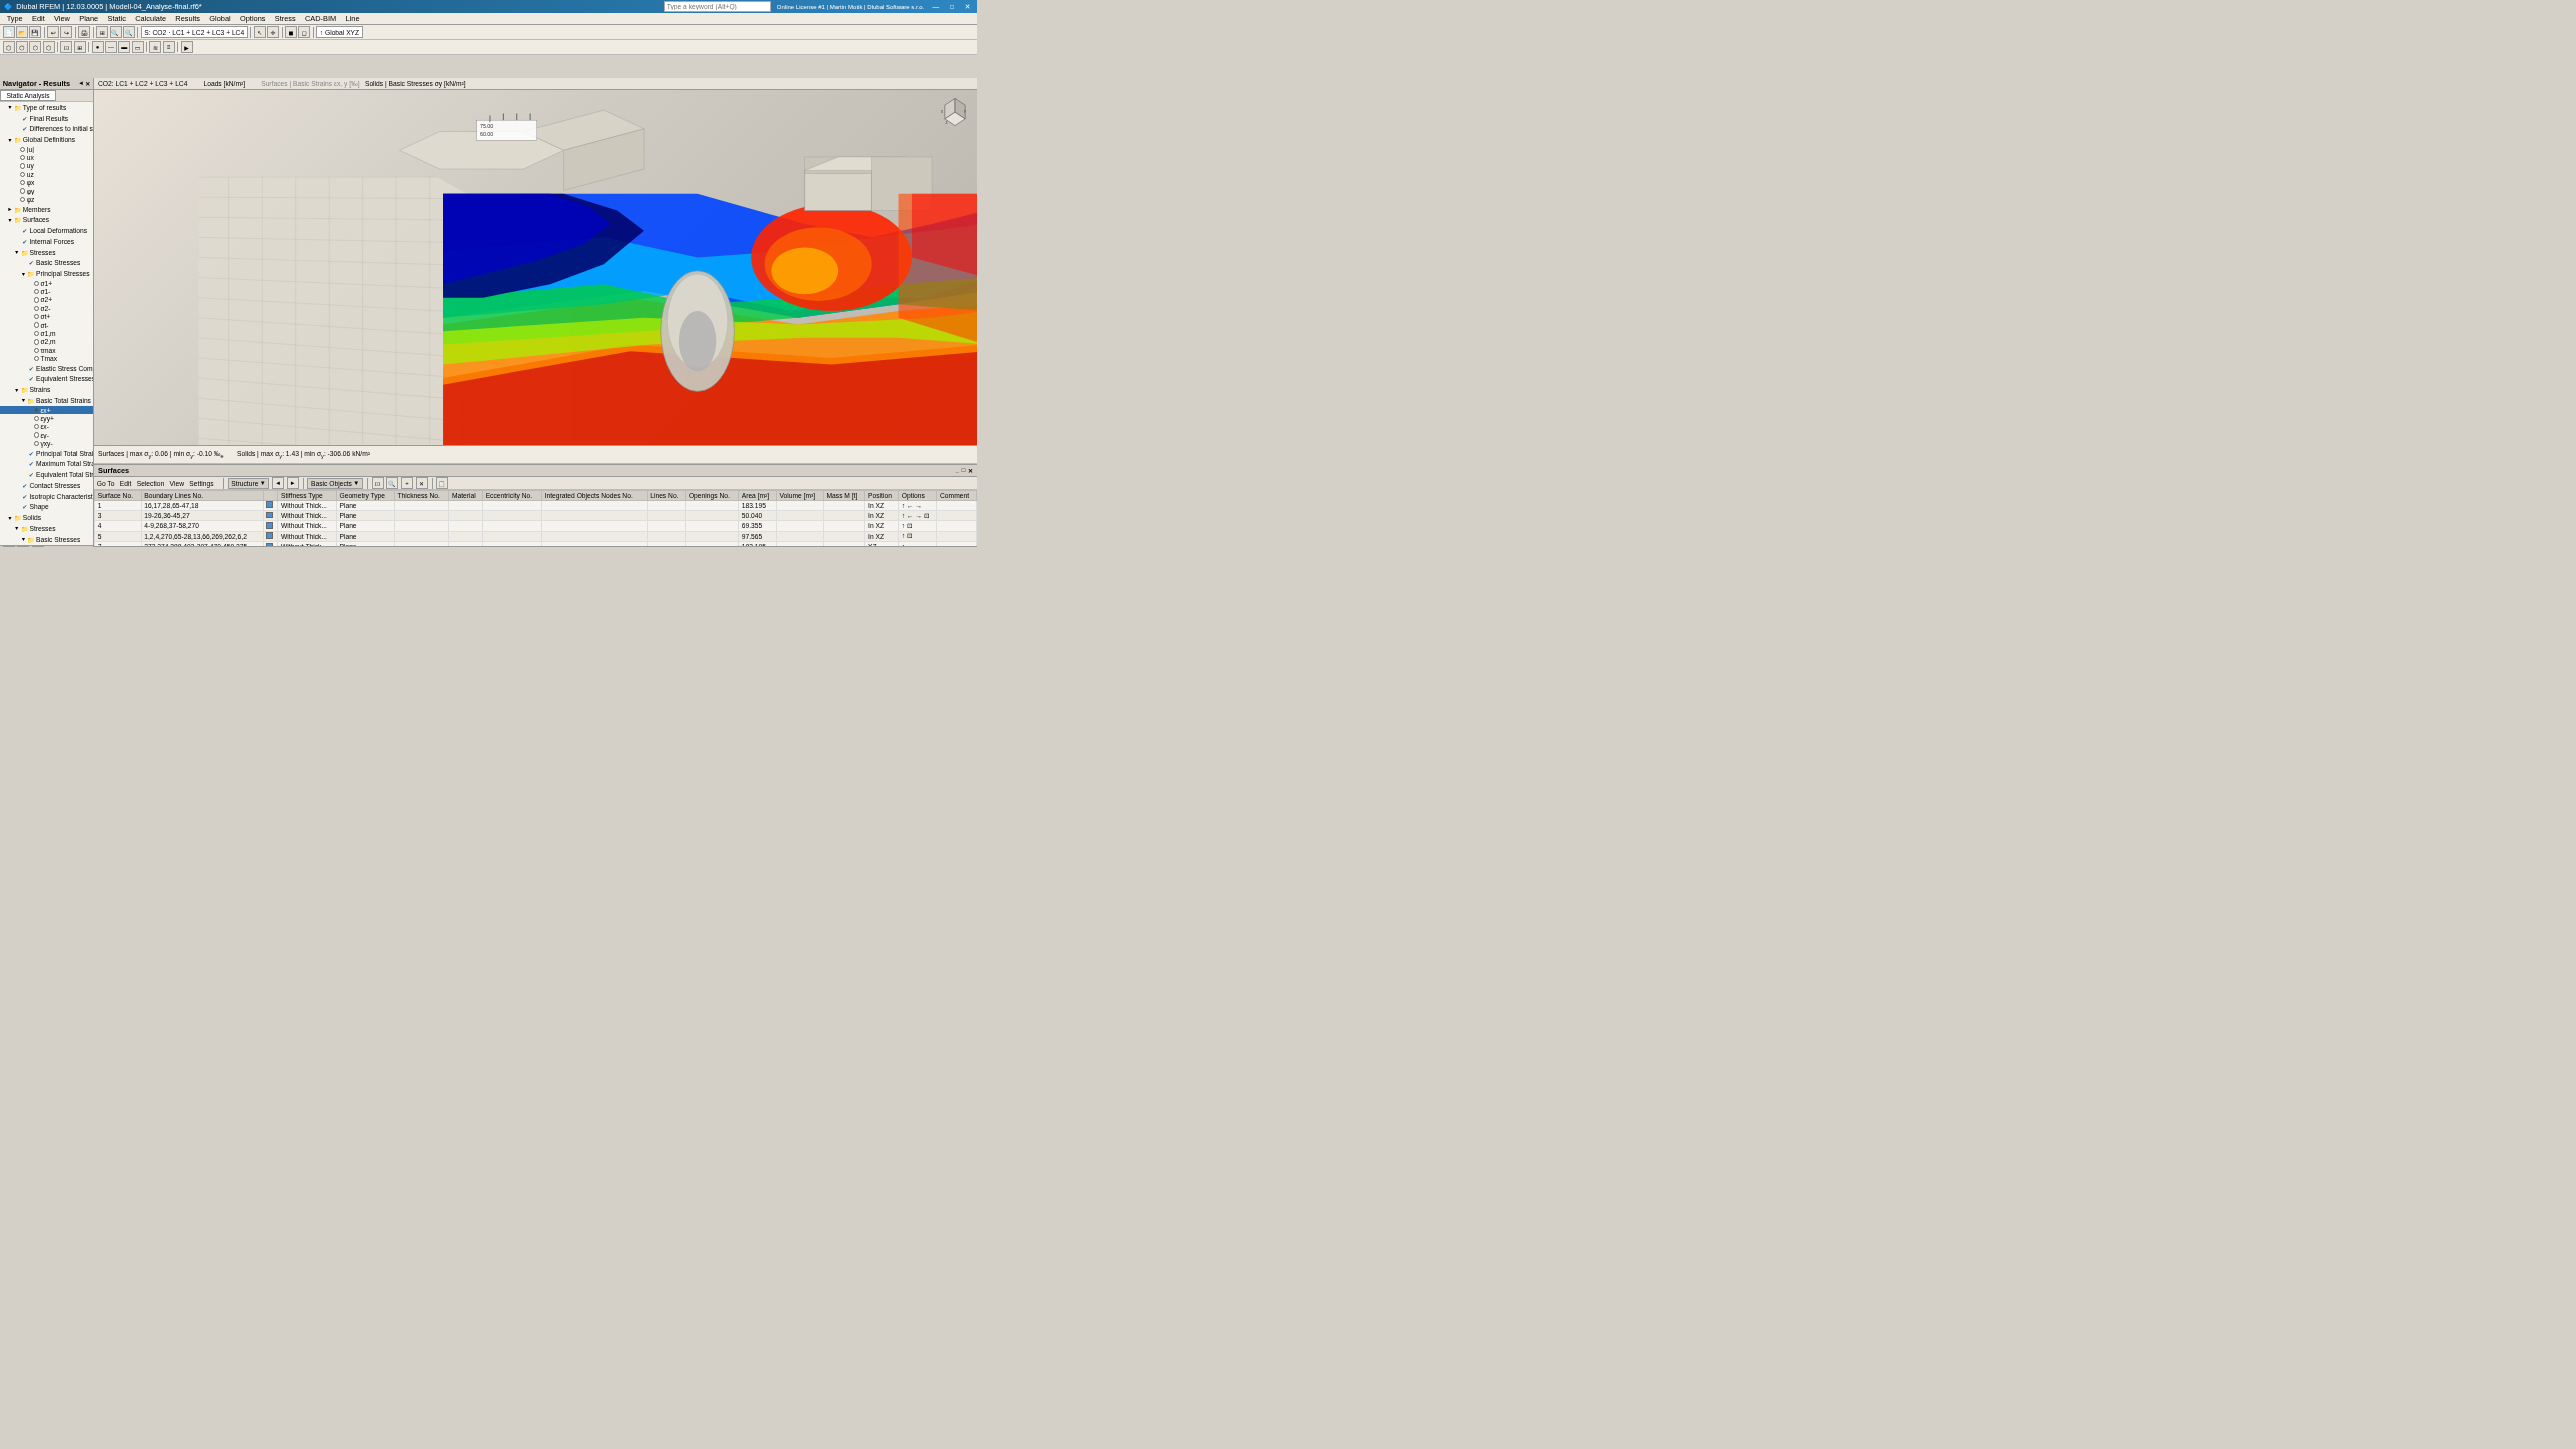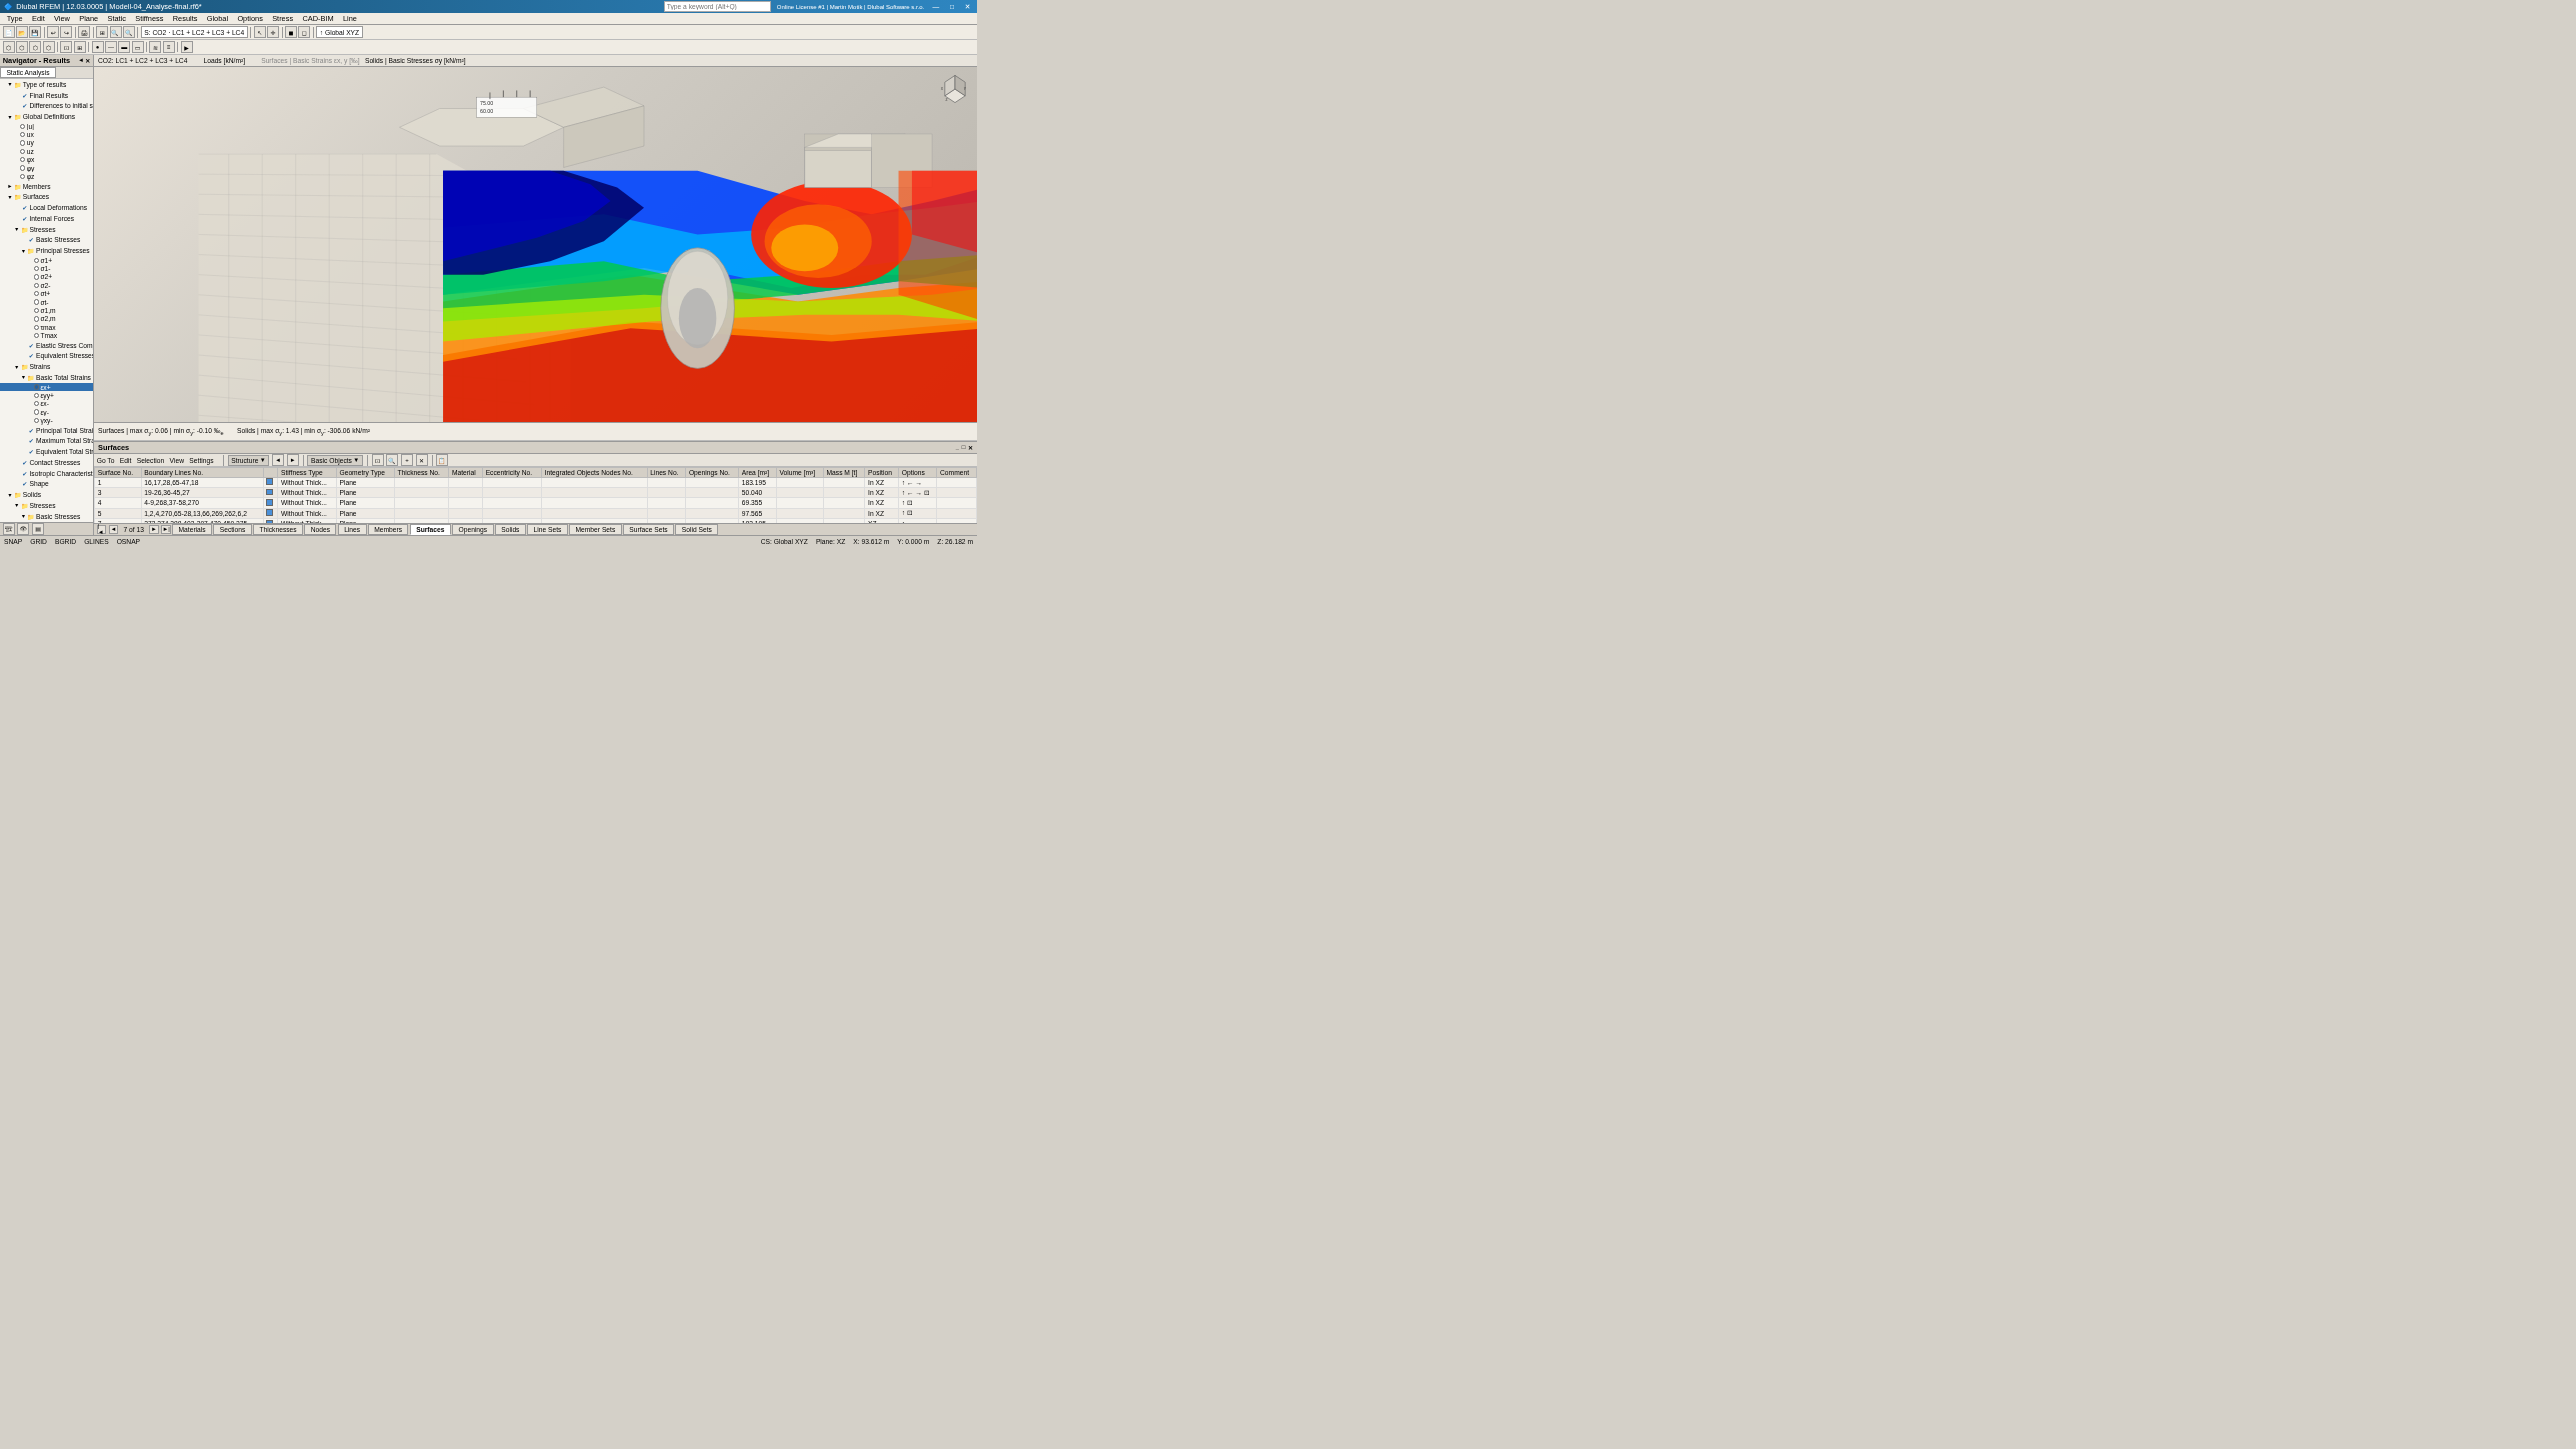--- a/index.html
+++ b/index.html
@@ -64,20 +64,21 @@
       justify-content: center;
       font-size: 6px;
       cursor: pointer;
     }
     .toolbar-separator { width: 0.7px; height: 10.7px; background: #999; margin: 0 1.3px; }
 
     
     #main-layout {
       display: flex;
       height: calc(547px - 13.4px - 12px - 14.8px - 14.8px - 14.8px);
+      margin-top: 23px;
     }
 
     
     #navigator {
       width: 94px;
       background: #f5f3ee;
       border-right: 0.7px solid #999;
       display: flex;
       flex-direction: column;
       overflow: hidden;
@@ -323,21 +324,21 @@
     <span style="cursor:pointer;padding:0 2.7px;">✕</span>
   </div>
 </div>
 
 <div id="menu-bar">
   <div class="menu-item">Type</div>
   <div class="menu-item">Edit</div>
   <div class="menu-item">View</div>
   <div class="menu-item">Plane</div>
   <div class="menu-item">Static</div>
-  <div class="menu-item">Stiffness</div>
+  <div class="menu-item">Calculate</div>
   <div class="menu-item">Results</div>
   <div class="menu-item">Global</div>
   <div class="menu-item">Options</div>
   <div class="menu-item">Stress</div>
   <div class="menu-item">CAD-BIM</div>
   <div class="menu-item">Line</div>
 </div>
 
 <div class="toolbar">
   <div class="toolbar-btn">📄</div>

